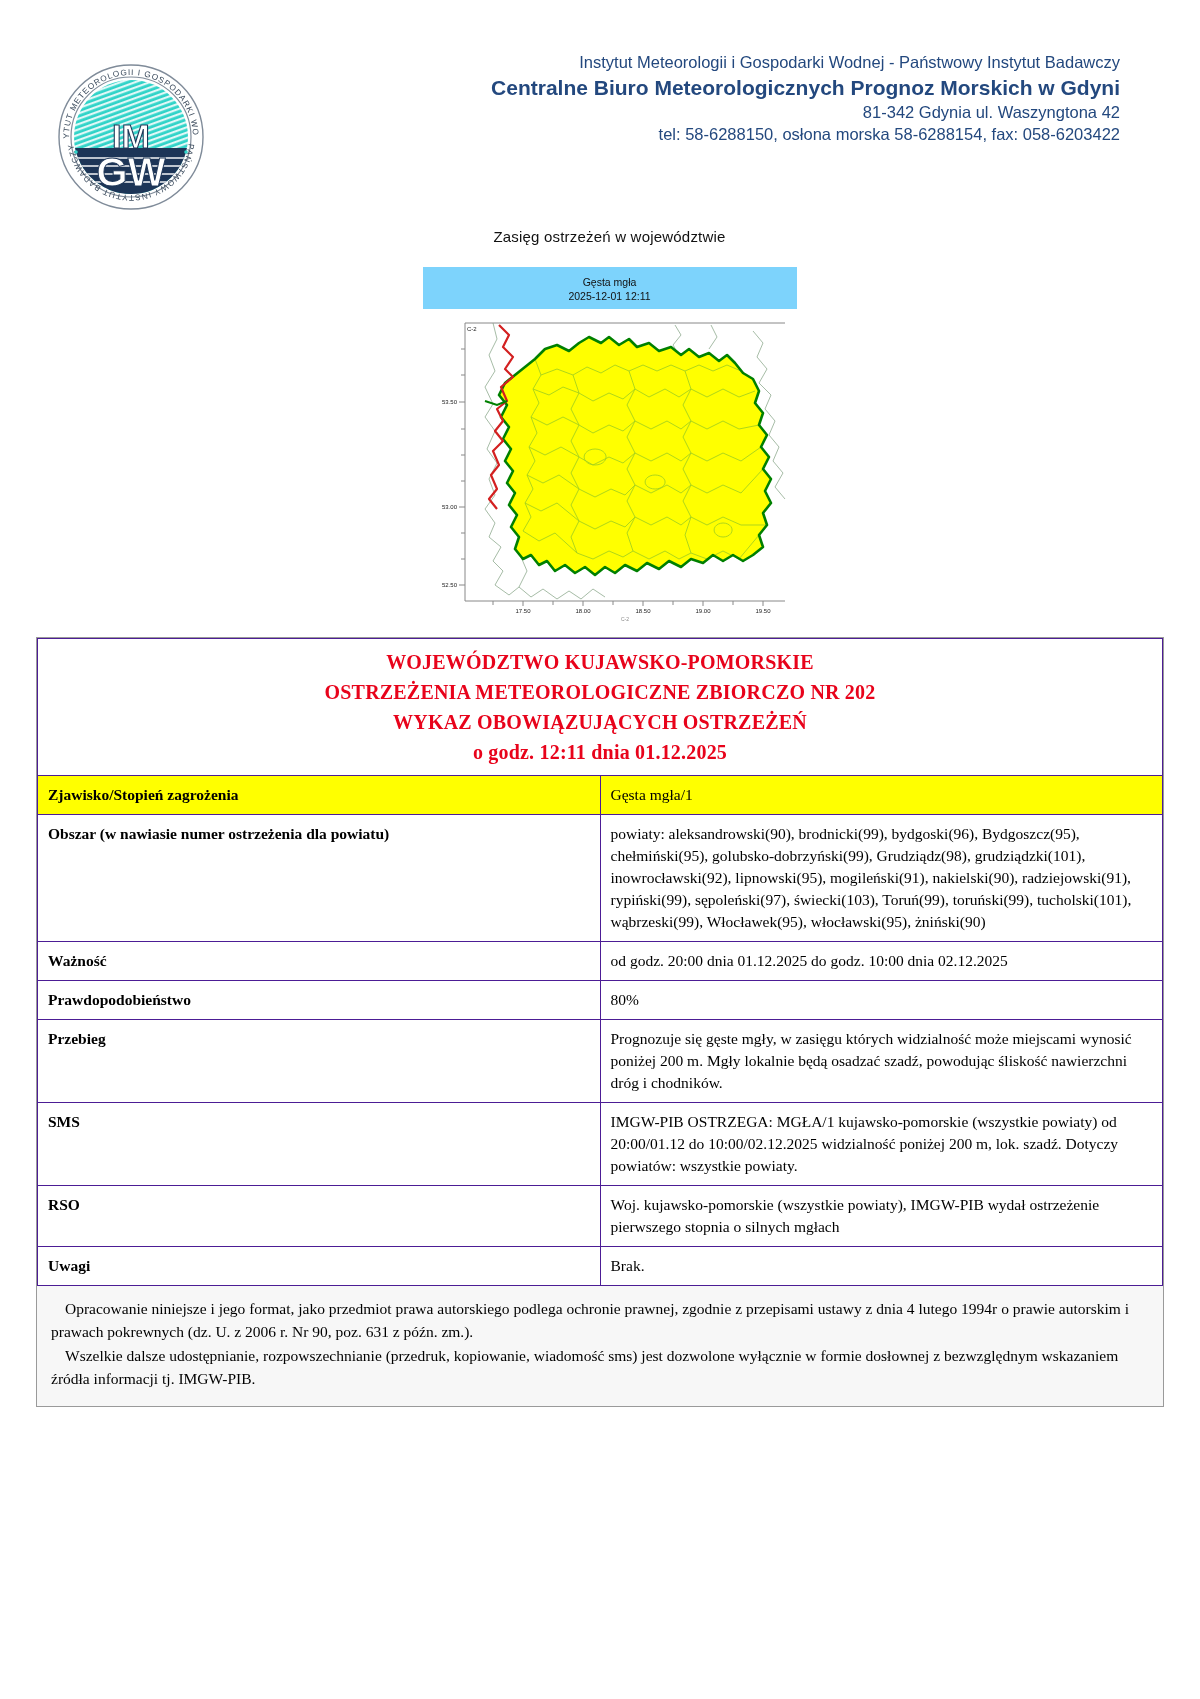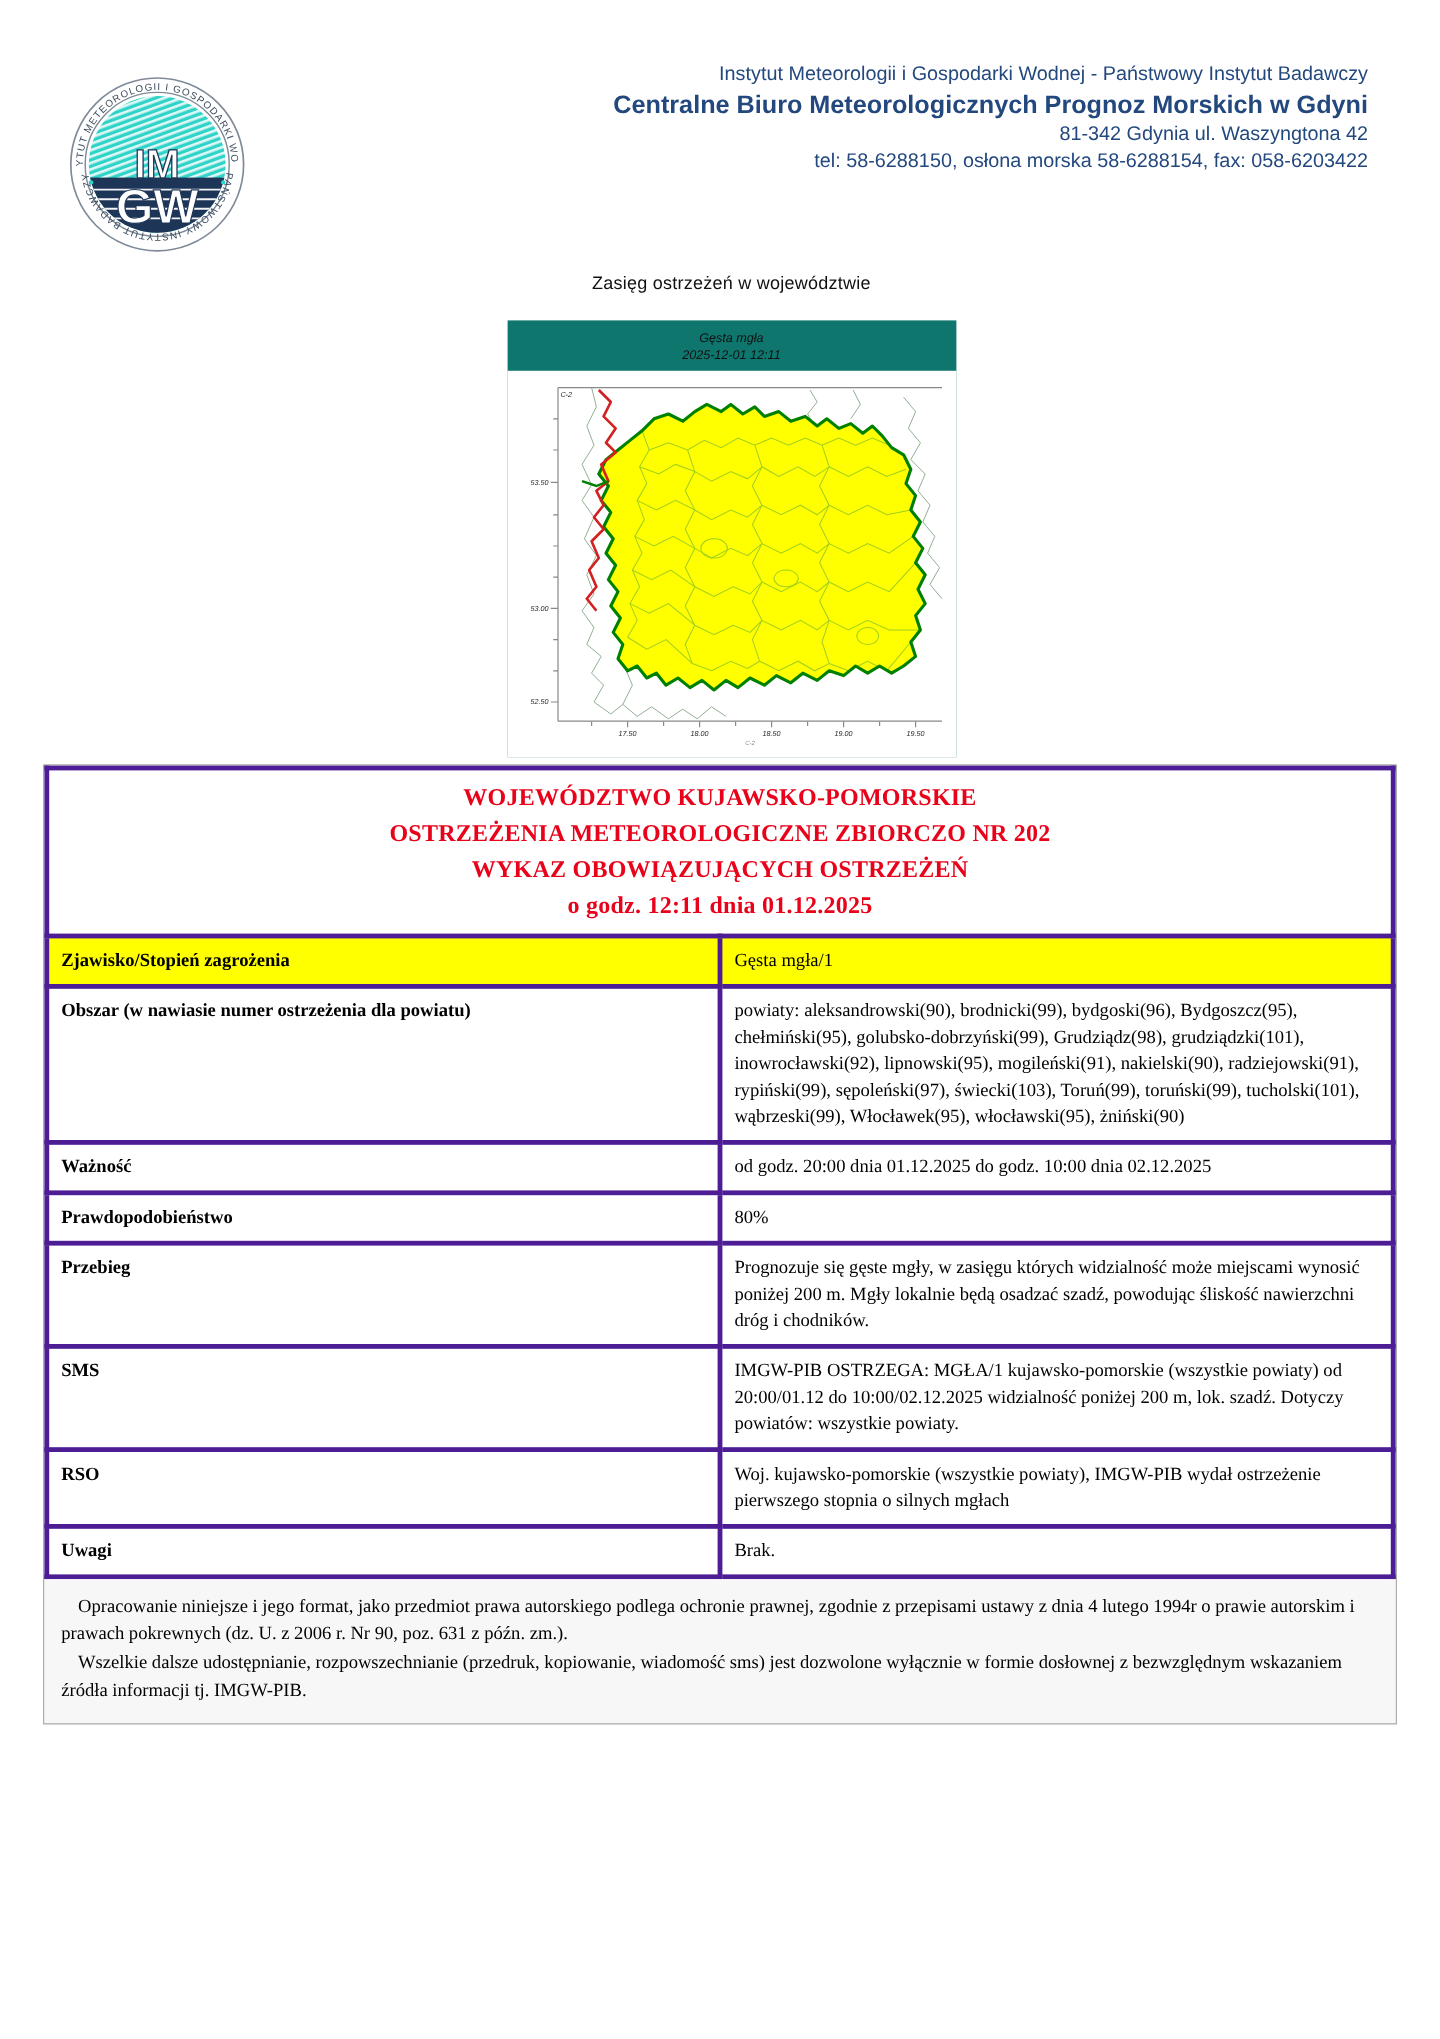--- a/index.html
+++ b/index.html
@@ -26,21 +26,21 @@
     position: absolute;
     left: 56px;
     top: 62px;
     width: 150px;
     height: 150px;
   }
   .logo-svg { display: block; width: 150px; height: 150px; }
 
   .header-text {
     text-align: right;
-    padding-right: 60px;
+    padding-right: 80px;
     font-family: "Liberation Sans", "DejaVu Sans", sans-serif;
     color: #23487e;
     line-height: 1.33;
   }
   .header-text .line { font-size: 16.5px; white-space: nowrap; }
   .header-text .line.bold { font-weight: bold; font-size: 21px; }
 
   
   .map-section {
     margin-top: 48px;
@@ -50,24 +50,23 @@
   .map-caption {
     font-family: "Liberation Sans", "DejaVu Sans", sans-serif;
     font-size: 15px;
     color: #111;
     margin-bottom: 22px;
     letter-spacing: 0.2px;
   }
   .map-box {
     width: 374px;
     margin: 0 auto;
-    background: #0f766e;
+    background: #7dd3fc;
     padding: 8px 0 0 0;
     box-sizing: border-box;
-    font-style: italic;
   }
   .map-title {
     font-family: "Liberation Sans", "DejaVu Sans", sans-serif;
     font-size: 10.5px;
     color: #111;
     line-height: 1.35;
     padding-bottom: 6px;
     text-align: center;
   }
   .map-plot {
@@ -84,21 +83,21 @@
     border: 1px solid #9a9a9a;
     background: #f7f7f7;
   }
   table.doc {
     width: 100%;
     border-collapse: collapse;
     background: #ffffff;
     table-layout: fixed;
   }
   table.doc td {
-    border: 4px solid #4c1d95;
+    border: 1px solid #4c1d95;
     vertical-align: top;
     padding: 8px 10px;
     font-size: 15.5px;
     line-height: 1.42;
     color: #000;
   }
   td.title-cell {
     border: 1px solid #4a4a4a;
     text-align: center;
     padding: 16px 8px 14px 8px;

